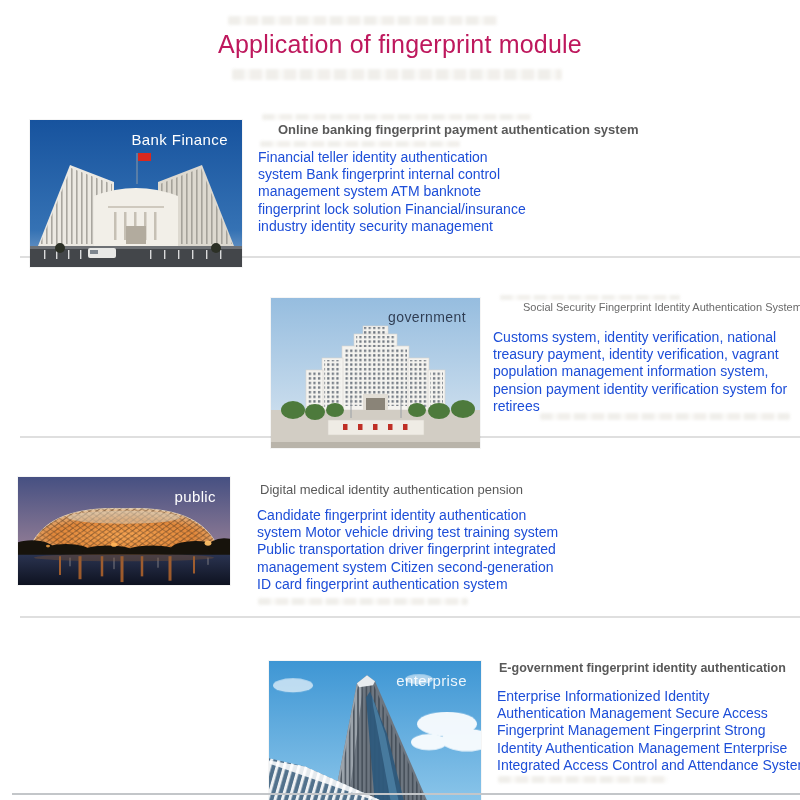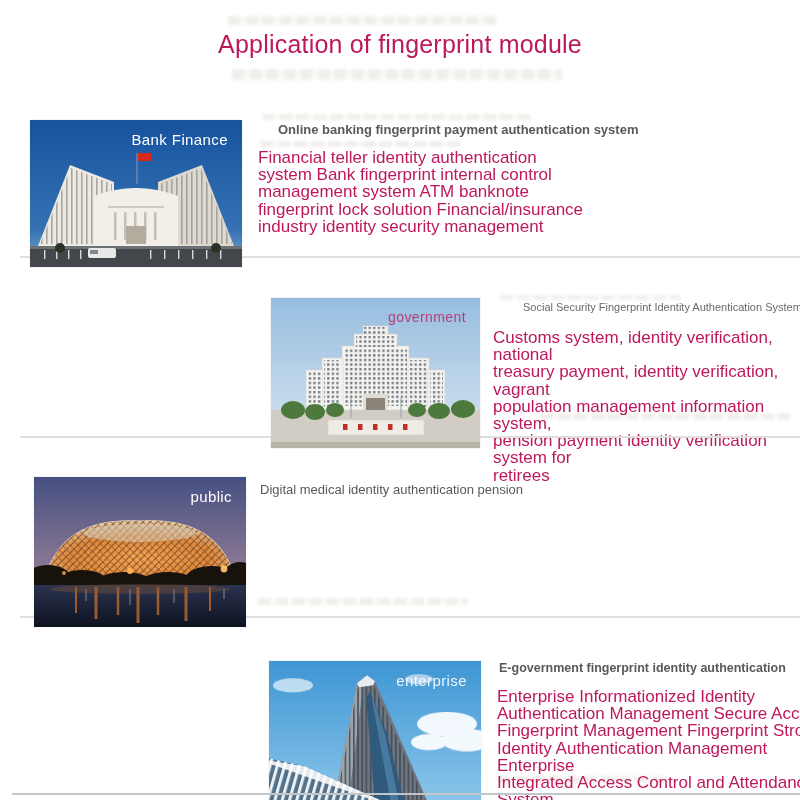--- a/index.html
+++ b/index.html
@@ -6,25 +6,25 @@
   .page{position:relative;width:800px;height:800px;background:#ffffff;overflow:hidden;
         font-family:"Liberation Sans",sans-serif;color:#595959;}
   .title{position:absolute;top:30px;left:0;width:800px;margin:0;text-align:center;
          font-size:25px;font-weight:500;letter-spacing:.2px;color:#be185d;}
   .ghost{position:absolute;height:9px;border-radius:2px;filter:blur(1.5px);opacity:.7;
          background:repeating-linear-gradient(90deg,#eae8e2 0 12px,#f7f6f3 12px 18px,#ece9e3 18px 30px,#faf9f7 30px 34px);}
   figure.photo{position:absolute;margin:10px;z-index:2;overflow:hidden;box-shadow:0 0 0 1px rgba(0,0,0,.04);}
   figure.photo svg{display:block;width:100%;height:100%;}
   .img-label{position:absolute;top:11px;right:14px;font-size:15px;color:#ffffff;
              letter-spacing:.4px;white-space:nowrap;}
-  .img-label.dim{opacity:.78;font-size:14px;color:#be185d;}
+  .img-label.dim{opacity:.78;font-size:14px;color:#0f172a;}
   .headline{position:absolute;font-size:13px;white-space:nowrap;color:#595959;}
   .headline.small{font-size:11px;color:#6a6a6a;margin-left:24px;}
   .headline.h4{font-size:12.5px;}
-  .body{position:absolute;font-size:17px;line-height:17.2px;white-space:pre-line;color:#be185d;}
+  .body{position:absolute;font-size:14px;line-height:17.2px;white-space:pre-line;color:#1d4ed8;}
   .divider{position:absolute;left:20px;width:780px;height:2px;background:#dfdfdf;z-index:1;}
   .bottom-rule{position:absolute;top:793px;left:12px;width:788px;height:2px;background:#c3c6c9;z-index:3;}
 </style>
 </head>
 <body>
 
 <div class="page">
 
   <h1 class="title">Application of fingerprint module</h1>
 
@@ -157,21 +157,21 @@
     <figcaption class="img-label dim">government</figcaption>
   </figure>
   <div class="headline small" style="left:499px;top:301px;">Social Security Fingerprint Identity Authentication System</div>
   <div class="body" style="left:493px;top:329px;width:330px;">Customs system, identity verification, national
 treasury payment, identity verification, vagrant
 population management information system,
 pension payment identity verification system for
  retirees</div>
   <div class="divider" style="top:436px;"></div>
 
-  <figure class="photo" style="left:24px;top:467px;width:212px;height:150px;">
+  <figure class="photo" style="left:8px;top:467px;width:212px;height:108px;">
     <svg viewBox="0 0 212 150" preserveAspectRatio="none">
       <defs>
         <linearGradient id="sky3" x1="0" y1="0" x2="0" y2="1">
           <stop offset="0" stop-color="#465082"></stop>
             <stop offset=".6" stop-color="#8a7893"></stop>
             <stop offset="1" stop-color="#c29a78"></stop>
         </linearGradient>
         <radialGradient id="glow3" cx=".5" cy=".65" r=".7">
           <stop offset="0" stop-color="#f5a351"></stop>
             <stop offset=".55" stop-color="#e1873a"></stop>
@@ -225,20 +225,25 @@
           <line x1="52" y1="112" x2="52" y2="124" stroke-width="1"></line>
           <line x1="96" y1="112" x2="96" y2="128" stroke-width="1"></line>
           <line x1="140" y1="112" x2="140" y2="126" stroke-width="1"></line>
           <line x1="190" y1="112" x2="190" y2="122" stroke-width="1"></line>
         </g>
       <ellipse cx="106" cy="112" rx="90" ry="5" fill="#8a5a30" opacity=".35"></ellipse>
     </svg>
     <figcaption class="img-label">public</figcaption>
   </figure>
   <div class="headline" style="left:260px;top:482px;">Digital medical identity authentication pension</div>
+  <div class="body" style="left:257px;top:507px;width:340px;">Candidate fingerprint identity authentication
+system Motor vehicle driving test training system
+Public transportation driver fingerprint integrated
+ management system Citizen second-generation
+ID card fingerprint authentication system</div>
   <div class="divider" style="top:616px;"></div>
 
   <figure class="photo" style="left:259px;top:651px;width:212px;height:144px;">
     <svg viewBox="0 0 212 142" preserveAspectRatio="none">
       <defs>
         <linearGradient id="sky4" x1="0" y1="0" x2="0" y2="1">
           <stop offset="0" stop-color="#3e96d4"></stop>
             <stop offset="1" stop-color="#8cc6ea"></stop>
         </linearGradient>
         <pattern id="vst4" width="4.2" height="5" patternUnits="userSpaceOnUse">

